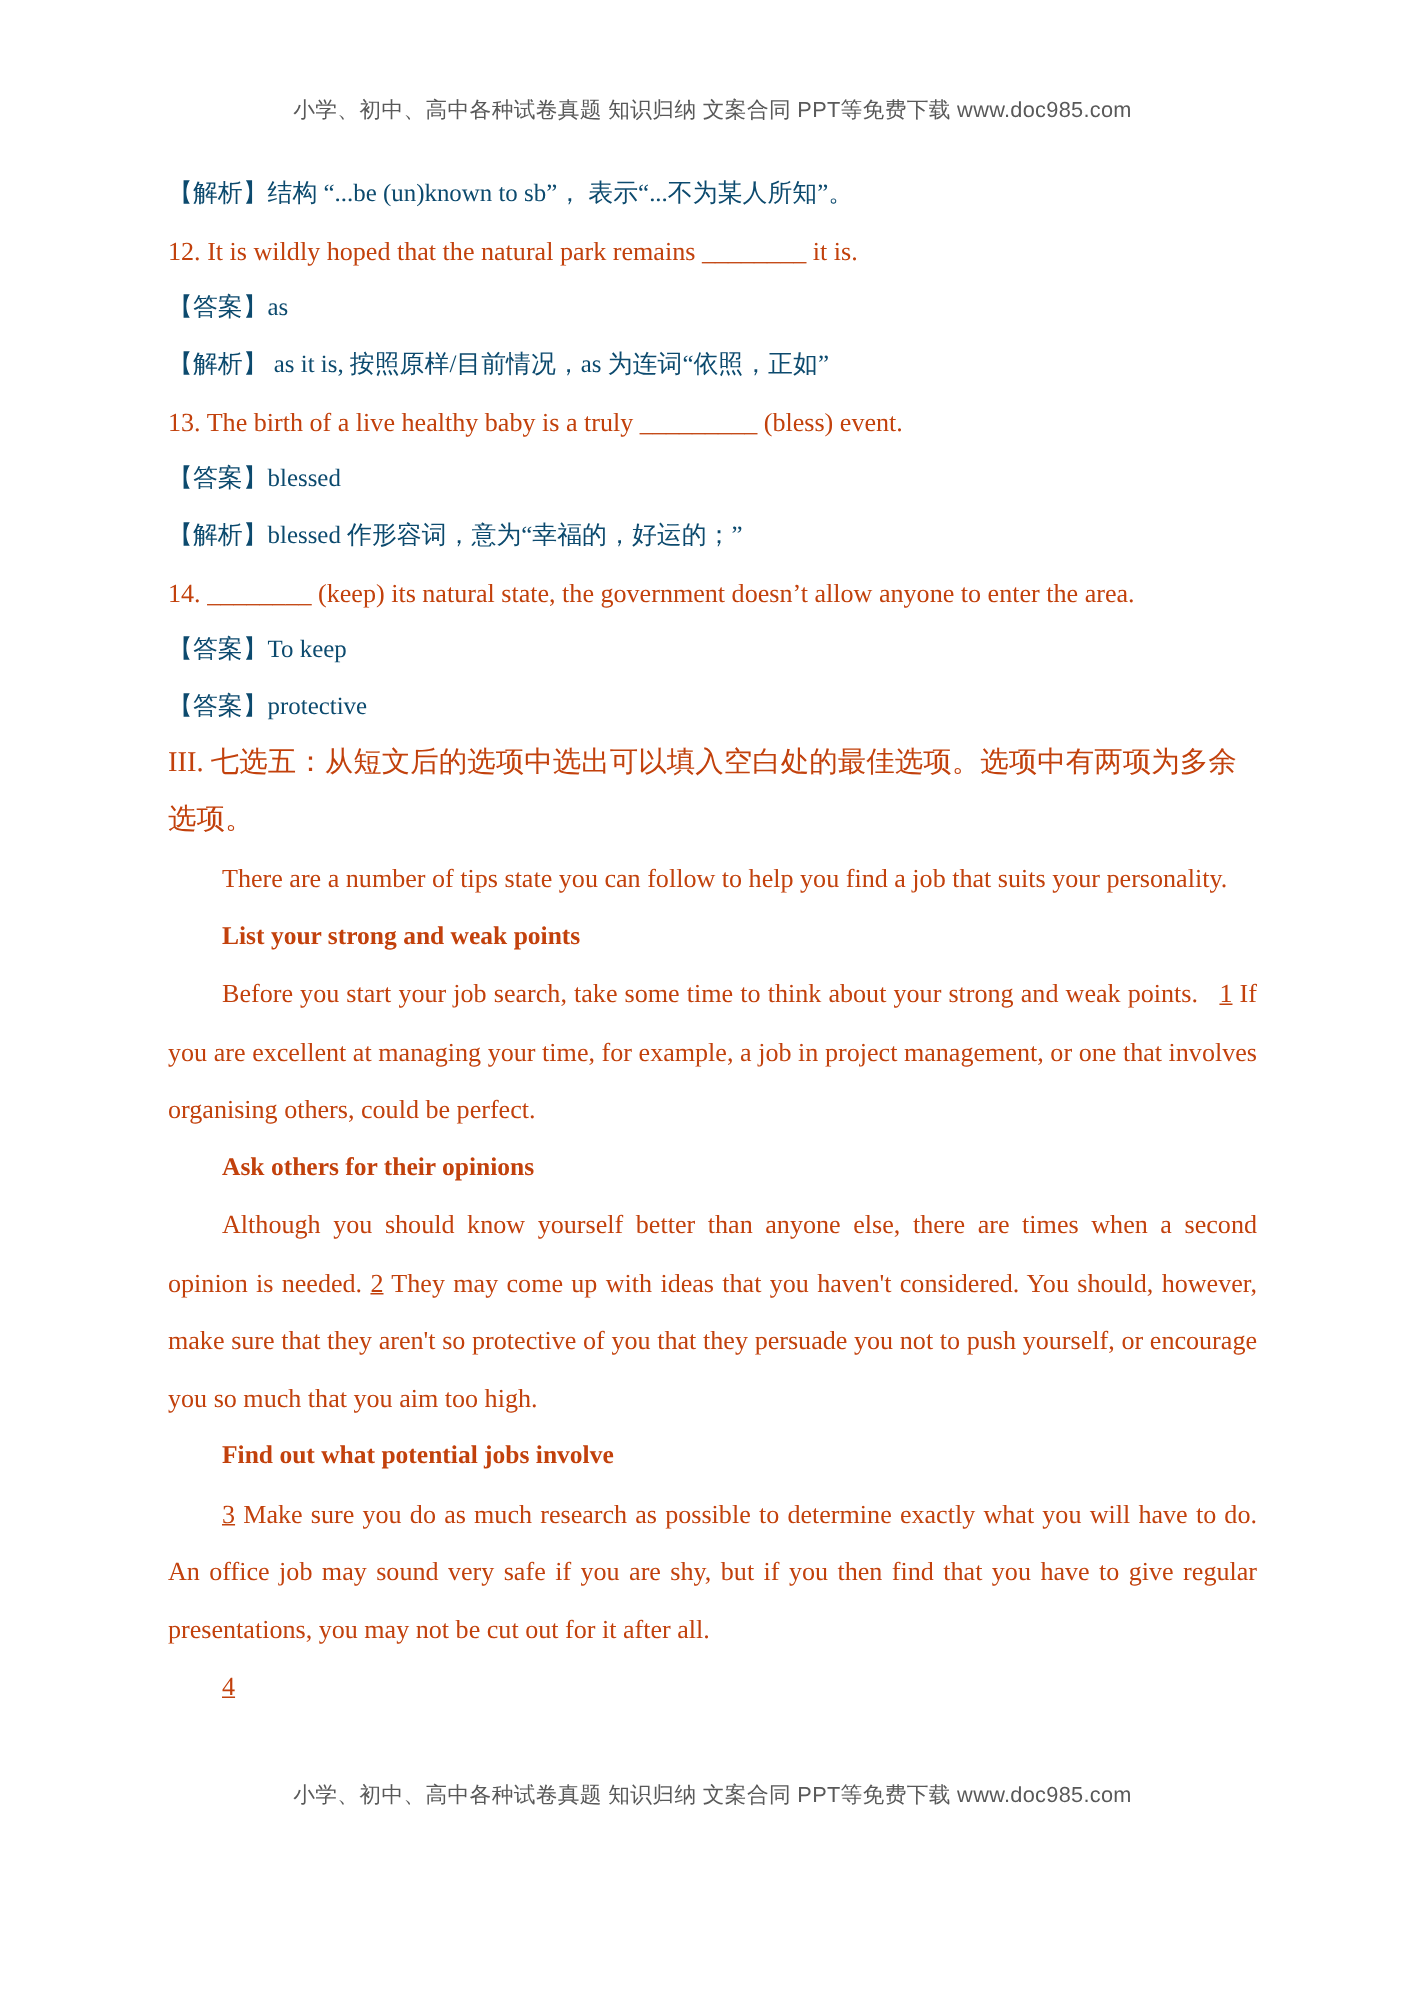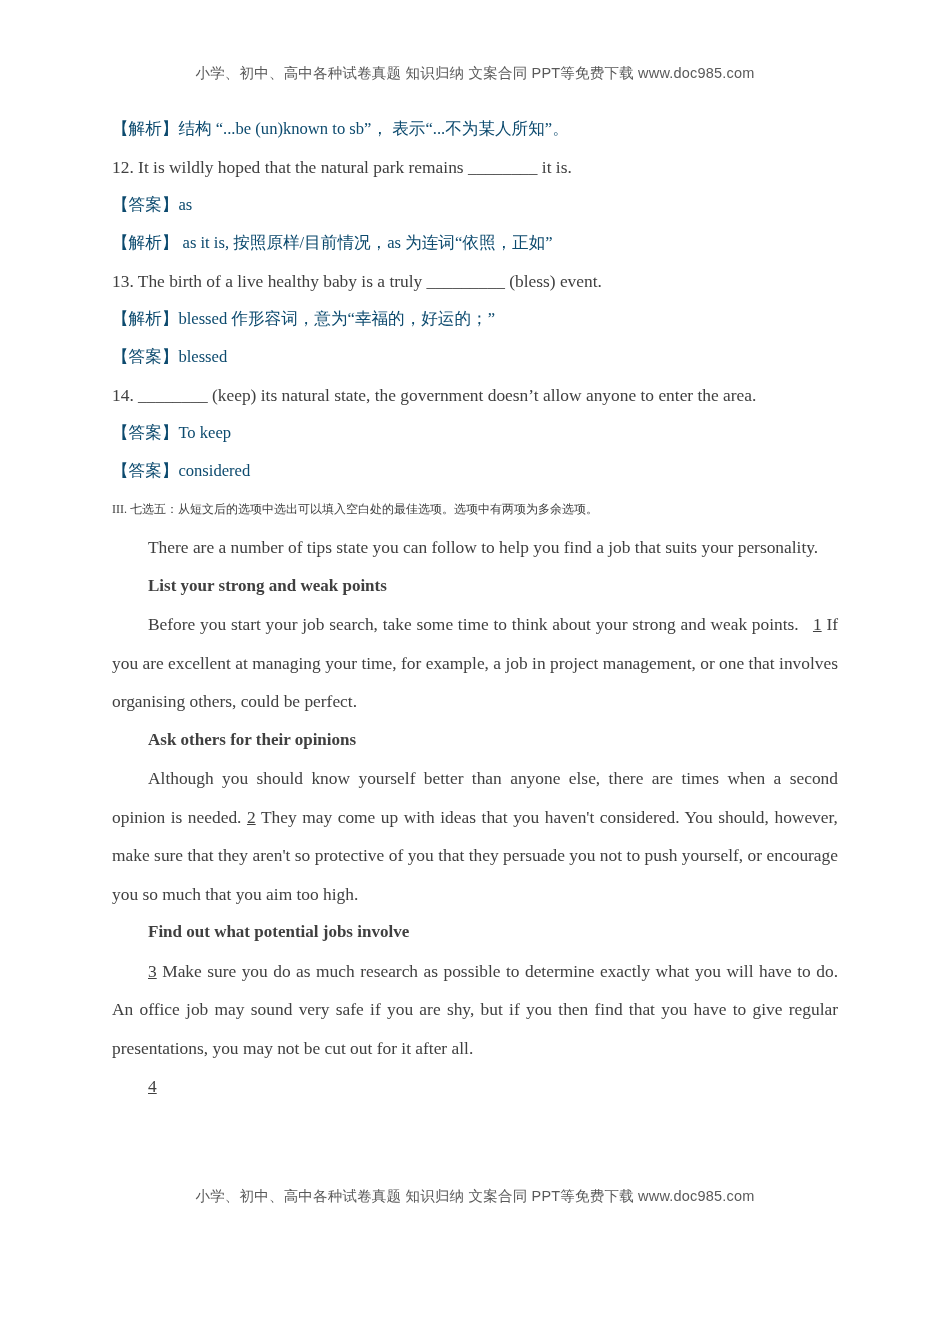--- a/index.html
+++ b/index.html
@@ -38,33 +38,33 @@
     right: 0;
     bottom: 138px;
   }
   .content {
     padding-top: 27px;
   }
   p {
     margin: 0;
     font-size: 17.2px;
     line-height: 38px;
-    color: #404040;
+    color: #c2410c;
   }
   .redline {
     font-size: 16.6px;
     line-height: 38px;
     color: #0c4a6e;
   }
   .qline {
     font-size: 17.4px;
     line-height: 38px;
   }
   .sec-head {
-    font-size: 12px;
+    font-size: 19px;
     line-height: 38px;
   }
   .indent {
     text-indent: 36px;
   }
   .para {
     font-size: 17.4px;
     line-height: 38.5px;
     text-align: justify;
   }
@@ -89,27 +89,27 @@
 
   <div class="content">
 
     <p class="redline">【解析】结构 “...be (un)known to sb”，  表示“...不为某人所知”。</p>
 
     <p class="qline">12. It is wildly hoped that the natural park remains ________ it is.</p>
     <p class="redline">【答案】as</p>
     <p class="redline">【解析】 as it is, 按照原样/目前情况，as 为连词“依照，正如”</p>
 
     <p class="qline">13. The birth of a live healthy baby is a truly _________ (bless) event.</p>
+    <p class="redline">【答案】blessed</p>
     <p class="redline">【解析】blessed 作形容词，意为“幸福的，好运的；”</p>
-    <p class="redline">【答案】blessed</p>
 
     <p class="qline">14. ________ (keep) its natural state, the government doesn’t allow anyone to enter the area.</p>
     <p class="redline">【答案】To keep</p>
 
-    <p class="redline">【答案】considered</p>
+    <p class="redline">【答案】protective</p>
 
     <p class="sec-head">III. 七选五：从短文后的选项中选出可以填入空白处的最佳选项。选项中有两项为多余选项。</p>
 
     <p class="para indent">There are a number of tips state you can follow to help you find a job that suits your personality.</p>
 
     <p class="subhead">List your strong and weak points</p>
 
     <p class="para indent"><span>Before you start your job search, take some time to think about your strong and weak points.</span><span class="sp">   </span><span class="num-blank">1</span><span class="sp"> </span><span>If you are excellent at managing your time, for example, a job in project management, or one that involves organising others, could be perfect.</span></p>
 
     <p class="subhead">Ask others for their opinions</p>

